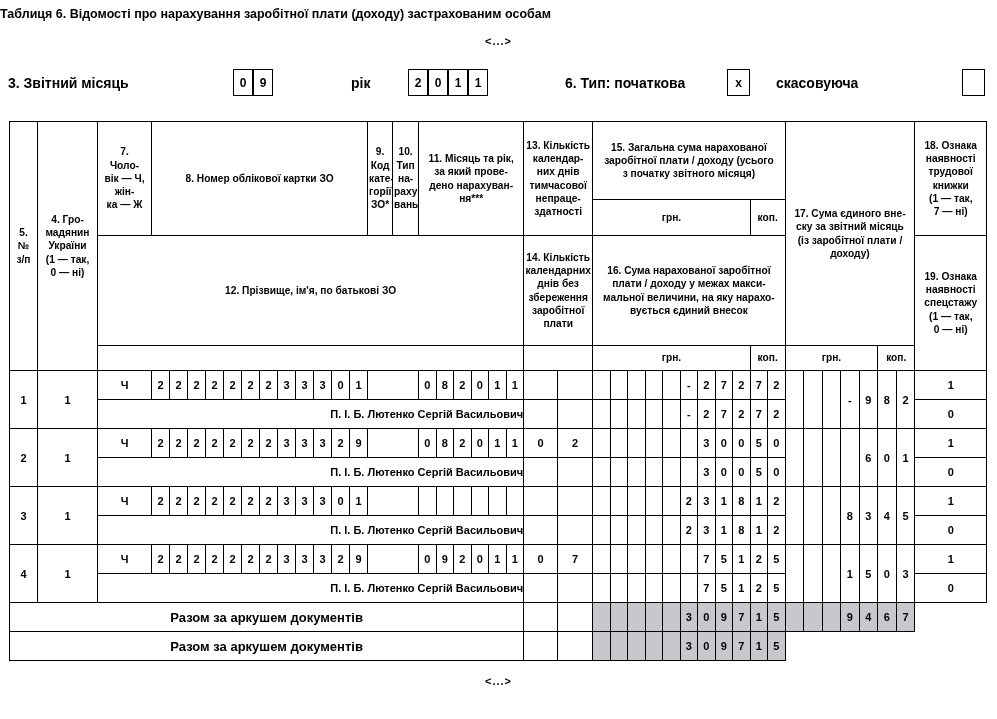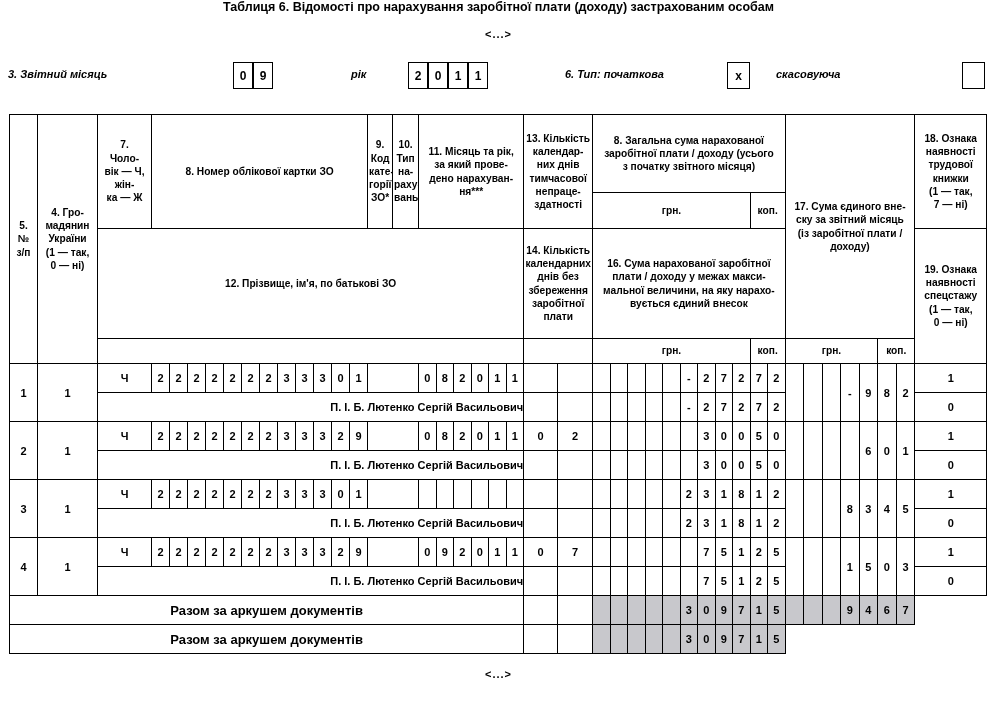--- a/index.html
+++ b/index.html
@@ -1,20 +1,20 @@
 <!DOCTYPE html>
 <html style="--shade: #c8c8cc;"><head>
 <meta charset="utf-8">
 <style>
   html,body{margin:0;padding:0;background:#fff;color:#000;}
   body{width:997px;height:719px;font-family:"Liberation Sans",sans-serif;overflow:hidden;}
-  .title{text-align:center;font-weight:bold;font-size:12.5px;}
+  .title{padding-top:7px;font-weight:bold;font-size:12.5px;}
   .ellipsis{margin-top:14px;text-align:center;font-weight:bold;font-size:11px;letter-spacing:1px;}
   .form-line{position:relative;height:34px;margin-top:20px;}
-  .flabel{position:absolute;top:8px;font-weight:bold;font-size:11px;white-space:nowrap;font-style:italic;}
+  .flabel{position:absolute;top:8px;font-weight:bold;font-size:14px;white-space:nowrap;}
   .boxes{position:absolute;top:2px;display:flex;}
   .box{box-sizing:border-box;display:inline-flex;width:20px;height:27px;border:1px solid #000;
        align-items:center;justify-content:center;font-weight:bold;font-size:12px;background:#fff;}
   .box.abs{position:absolute;top:2px;width:23px;}
   table{border-collapse:collapse;table-layout:fixed;margin:20px 0 0 9px;width:977px;}
   td{box-sizing:border-box;border:1px solid #000;font-weight:bold;font-size:10.2px;text-align:center;
      vertical-align:middle;padding:0;overflow:hidden;}
   tr.hr1{height:78px;} tr.hr2{height:36px;} tr.hr3{height:110px;} tr.hr4{height:25px;}
   tr.dr{height:29px;}
   .hc{white-space:pre-line;line-height:1.3;padding:2px 1px;}
@@ -124,21 +124,21 @@
       <td rowspan="2" colspan="6" class="hc">11. Місяць та рік,
 за який прове-
 дено нарахуван-
 ня***</td>
       <td rowspan="2" colspan="2" class="hc">13. Кількість
 календар-
 них днів
 тимчасової
 непраце-
 здатності</td>
-      <td colspan="11" class="hc">8. Загальна сума нарахованої
+      <td colspan="11" class="hc">15. Загальна сума нарахованої
 заробітної плати / доходу (усього
 з початку звітного місяця)</td>
       <td rowspan="3" colspan="7" class="hc">17. Сума єдиного вне-
 ску за звітний місяць
 (із заробітної плати /
 доходу)</td>
       <td rowspan="2" class="hc">18. Ознака
 наявності
 трудової
 книжки

